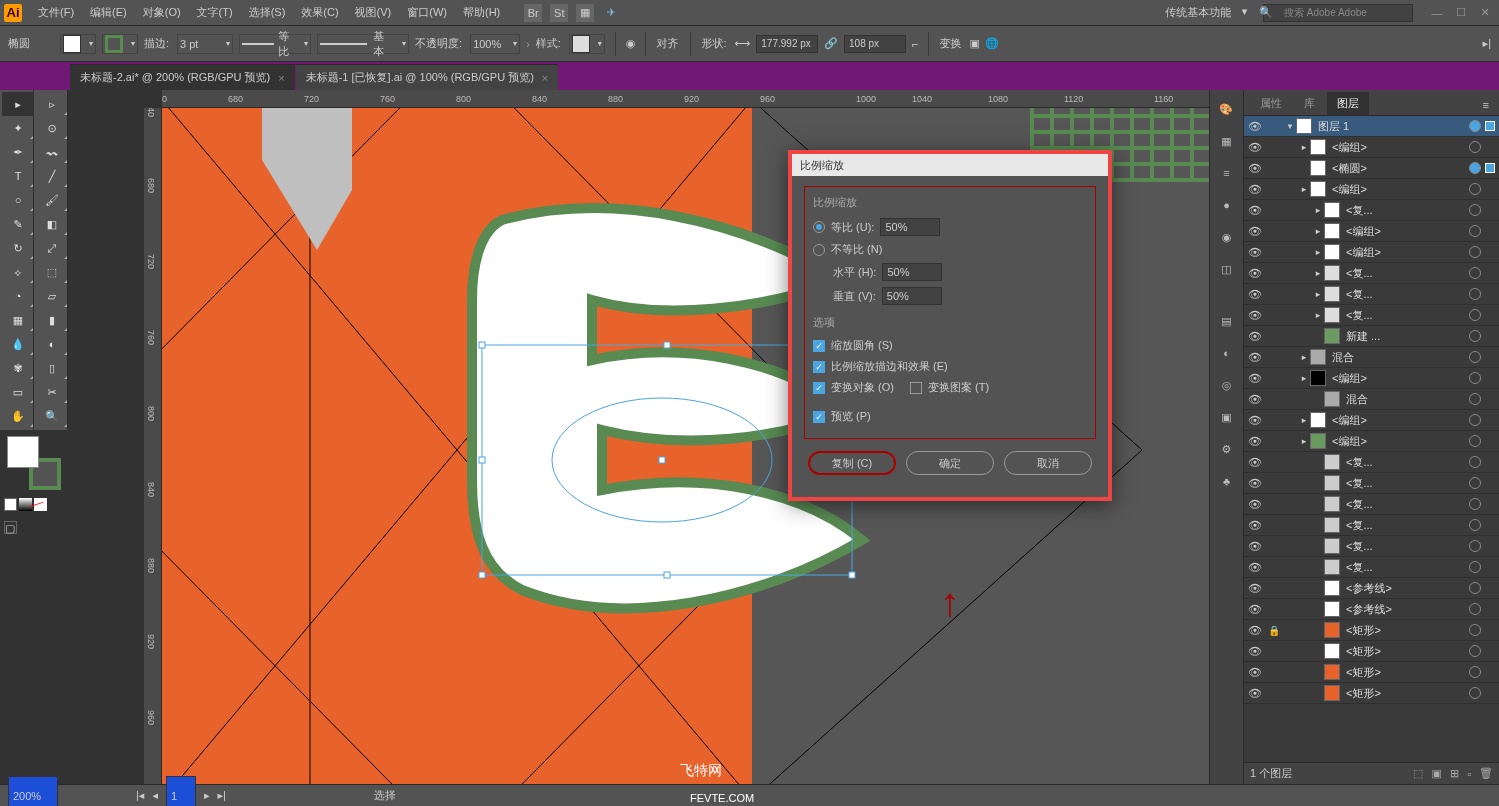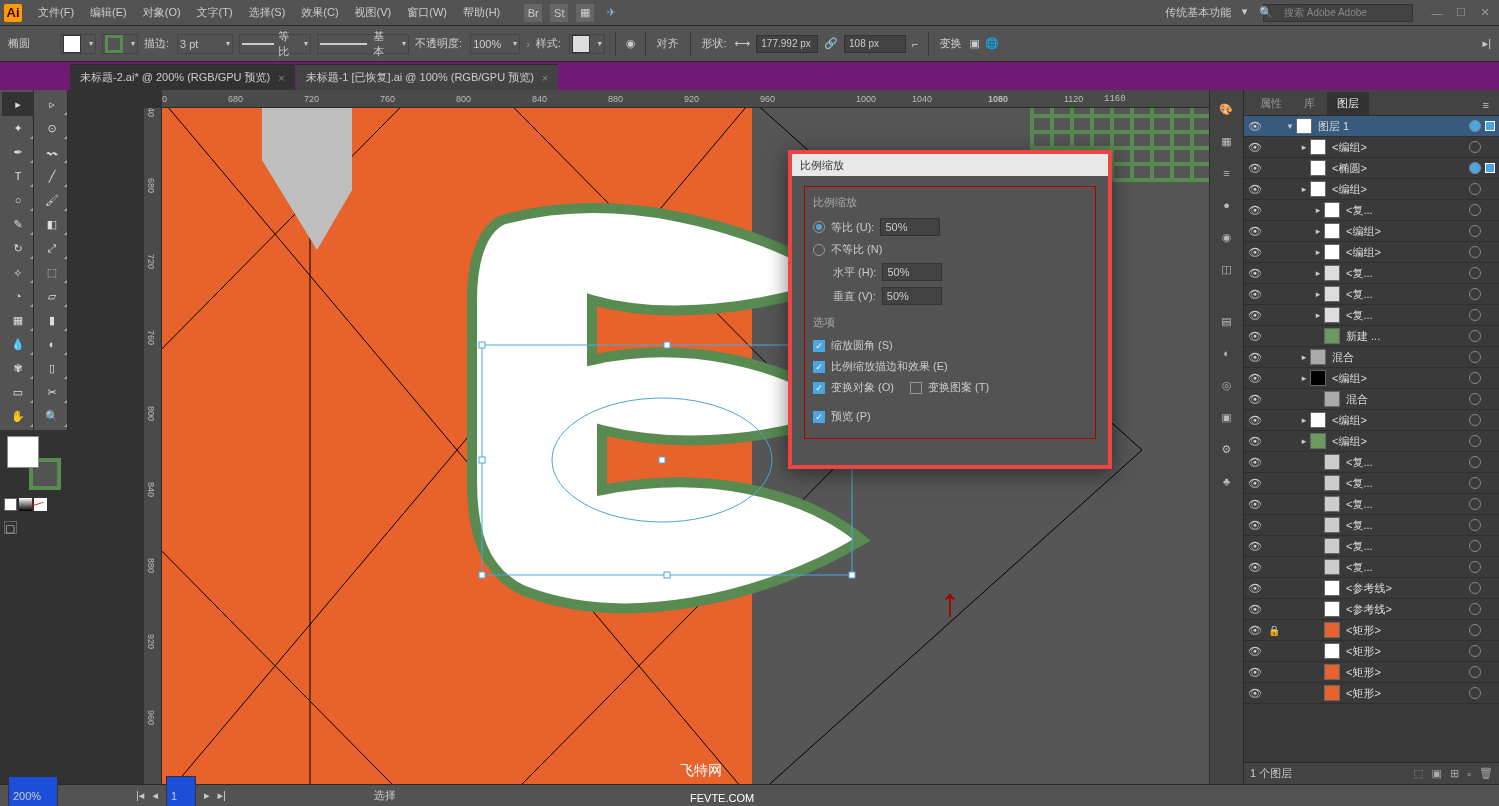--- a/index.html
+++ b/index.html
@@ -241,23 +241,23 @@
         <span style="left: 66px;">680</span>
         <span style="left: 142px;">720</span>
         <span style="left: 218px;">760</span>
         <span style="left: 294px;">800</span>
         <span style="left: 370px;">840</span>
         <span style="left: 446px;">880</span>
         <span style="left: 522px;">920</span>
         <span style="left: 598px;">960</span>
         <span style="left: 694px;">1000</span>
         <span style="left: 750px;">1040</span>
-        <span style="left: 826px; font-weight: bold;">1080</span>
+        <span style="left: 826px;">1080</span>
         <span style="left: 902px;">1120</span>
-        <span style="left: 942px; font-family: Liberation Mono, monospace;">1160</span>
+        <span style="left: 992px;">1160</span>
       </div>
     <div class="ruler-v" id="rulerv">
         <span style="top: -6px;">640</span>
         <span style="top: 70px;">680</span>
         <span style="top: 146px;">720</span>
         <span style="top: 222px;">760</span>
         <span style="top: 298px;">800</span>
         <span style="top: 374px;">840</span>
         <span style="top: 450px;">880</span>
         <span style="top: 526px;">920</span>
@@ -668,20 +668,25 @@
         <span class="check checked">✓</span>
           <span>变换对象 (O)</span>
         <span class="check" style="margin-left:10px"></span>
           <span>变换图案 (T)</span>
       </div>
       <div class="dlg-row" style="margin-top:14px">
           <span class="check checked">✓</span>
           <span>预览 (P)</span>
         </div>
     </div>
+    <div class="dlg-btns">
+      <div class="dlg-btn hl">复制 (C)</div>
+      <div class="dlg-btn">确定</div>
+      <div class="dlg-btn">取消</div>
+    </div>
   </div>
 </div>
 <div class="arrow-up">↑</div>
 
 <div class="watermark">飞特网</div>
 
 <div class="statusbar">
   <input class="sb-input" value="200%" style="">
   <span style="padding-left:70px">|◂</span>
   <span>◂</span>

